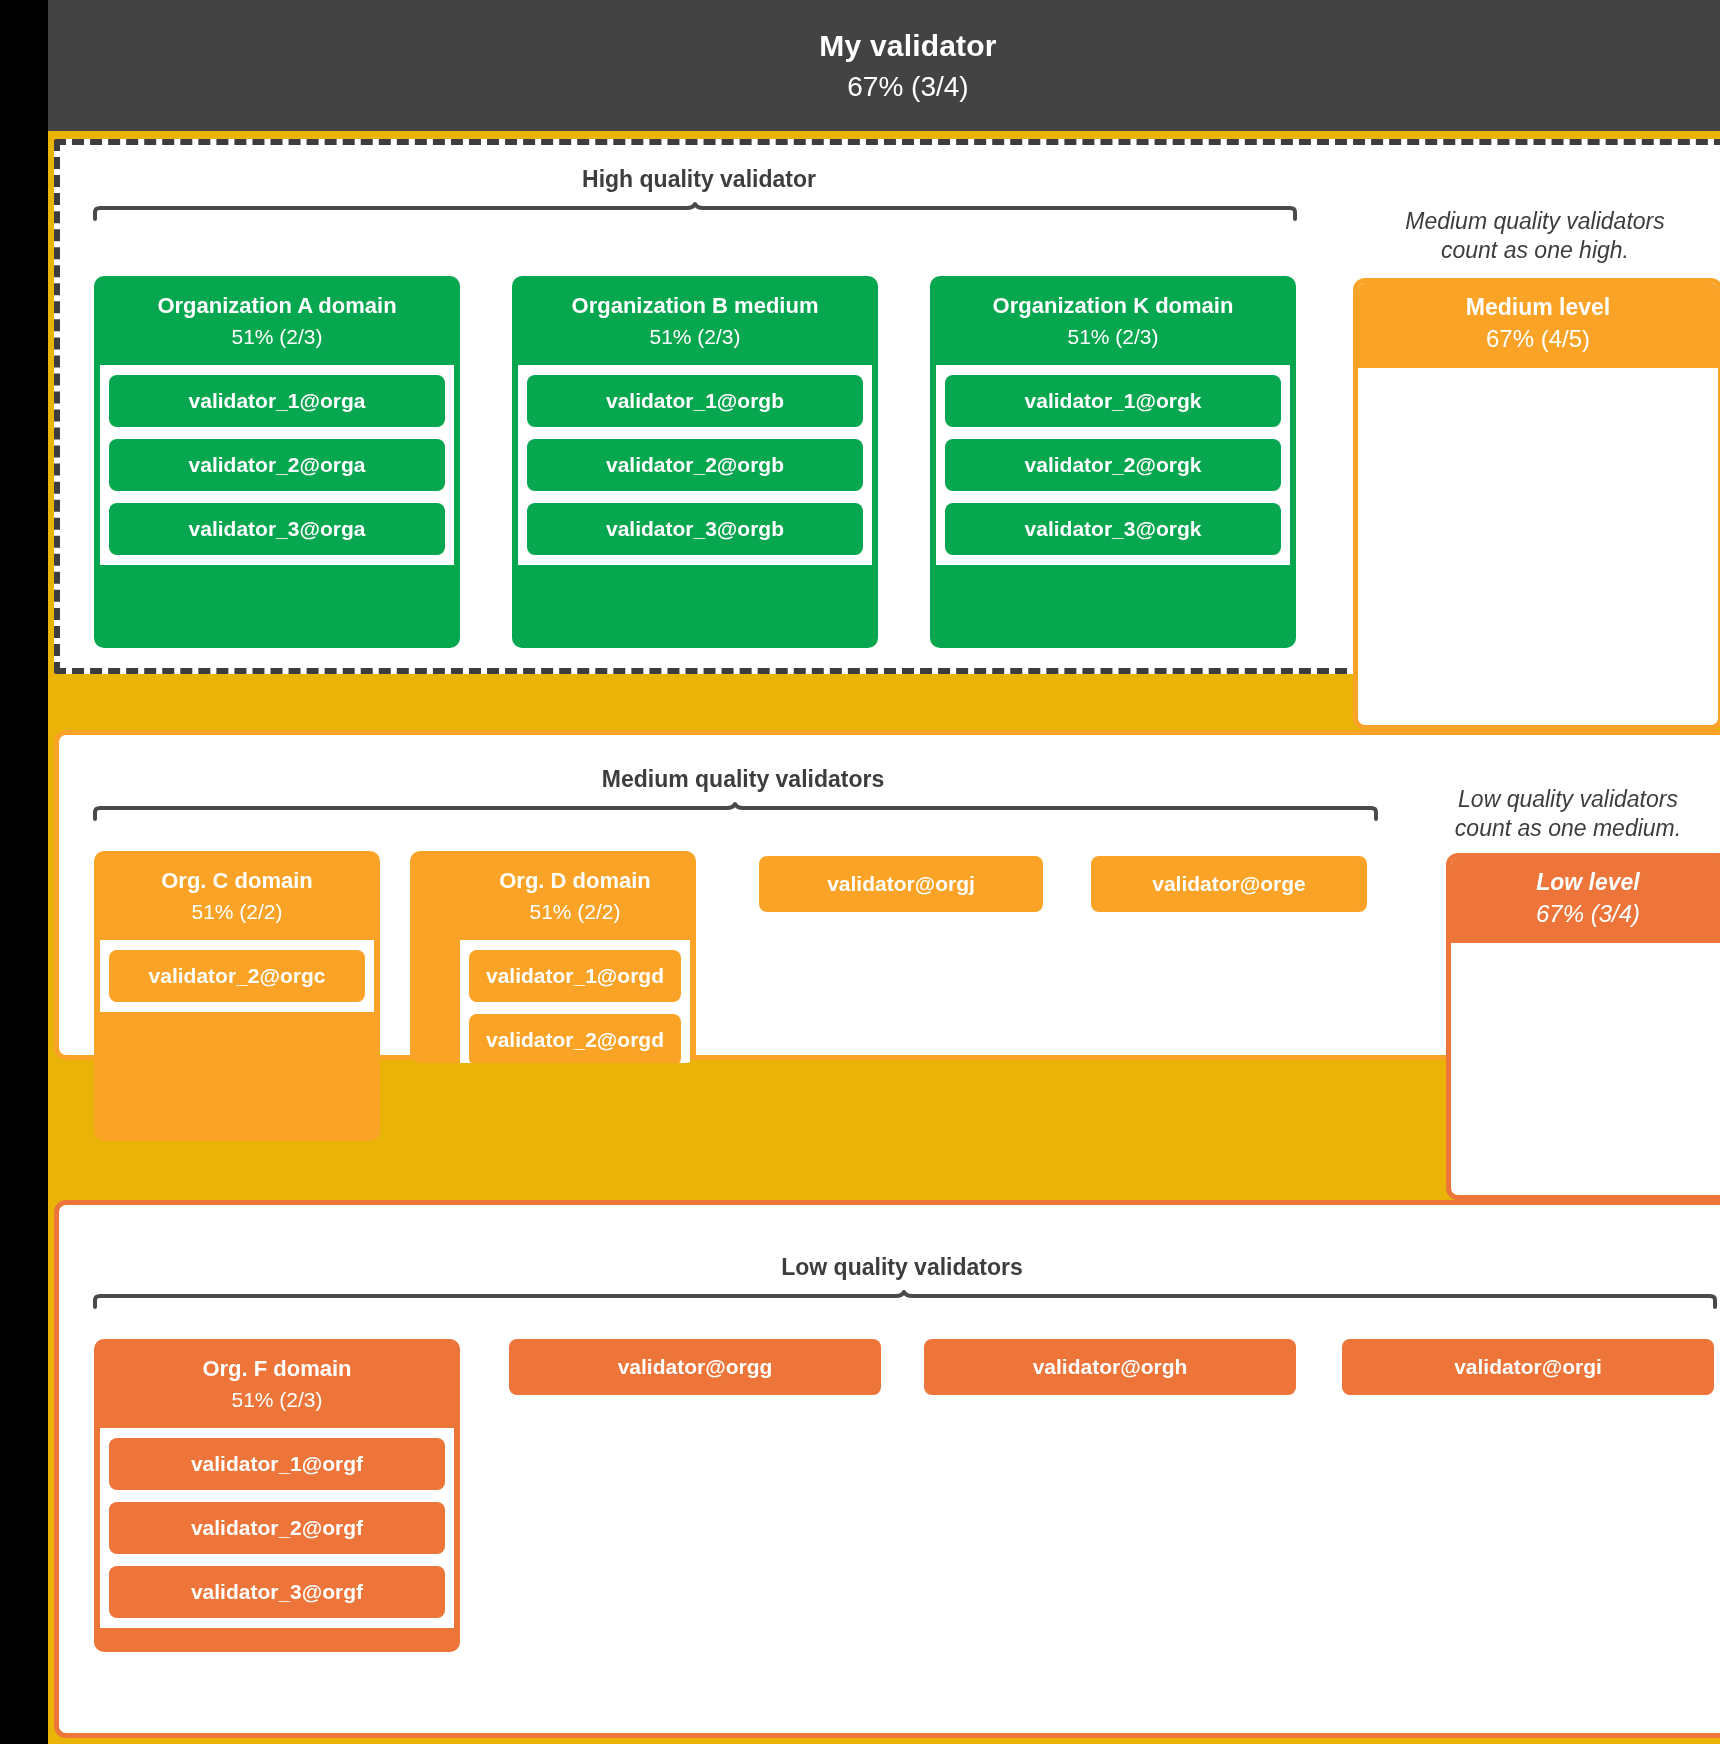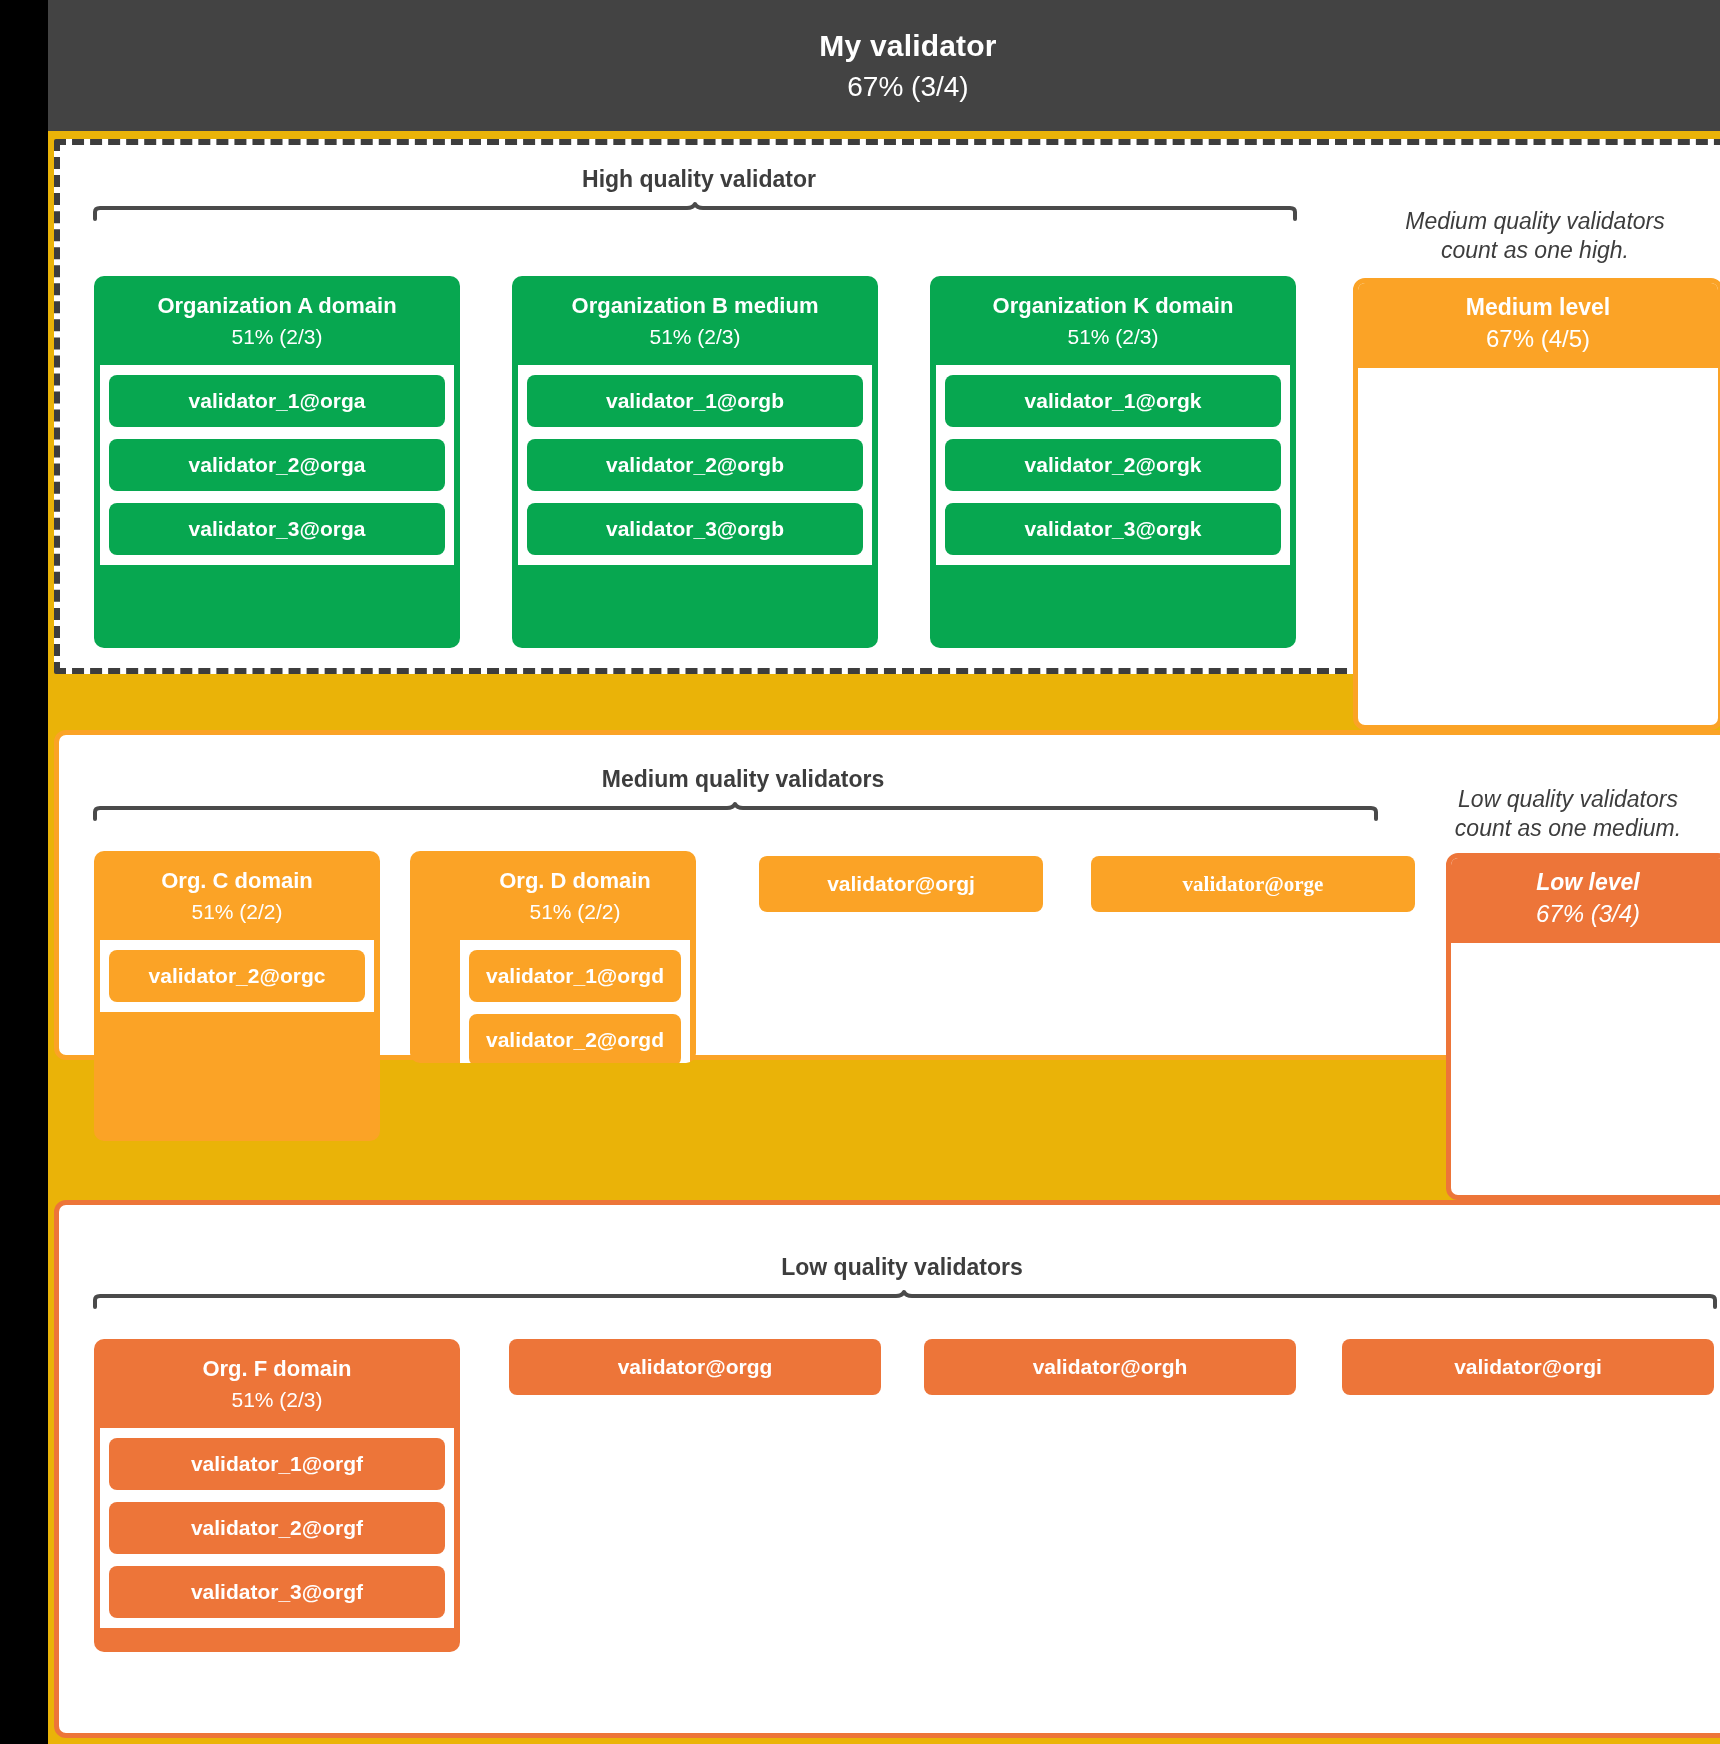--- a/index.html
+++ b/index.html
@@ -238,21 +238,21 @@
       <div class="dname">Org. D domain</div>
       <div class="dpct">51% (2/2)</div>
     </div>
     <div class="dbody">
       <div class="chip orange">validator_1@orgd</div>
       <div class="chip orange">validator_2@orgd</div>
     </div>
   </div>
 
   <div class="chip orange free" style="left:711px; top:856px; width:284px; height:56px;">validator@orgj</div>
-  <div class="chip orange free" style="left:1043px; top:856px; width:324px; height:56px;font-family:Liberation Serif, serif;">validator@orge</div>
+  <div class="chip orange free" style="left:1043px; top:856px; width:276px; height:56px;">validator@orge</div>
 
   <div class="note" style="left:1520px; top:785px; width:400px;">Low quality validators
 count as one medium.</div>
 
   <div class="levelbox low" style="left:1398px; top:853px; width:284px; height:347px;font-style:italic;">
     <div class="lhead">
       <div class="lname">Low level</div>
       <div class="lpct">67% (3/4)</div>
     </div>
     <div class="lbody"></div>

